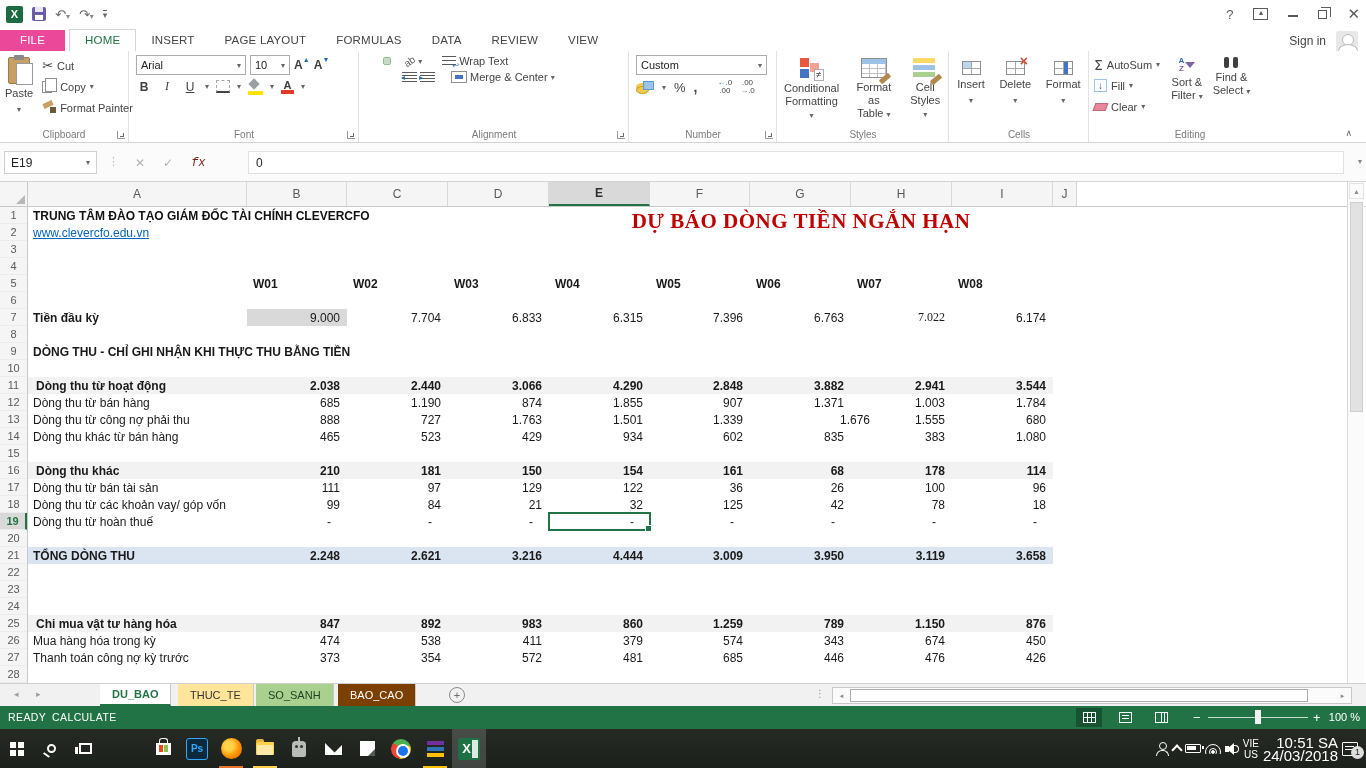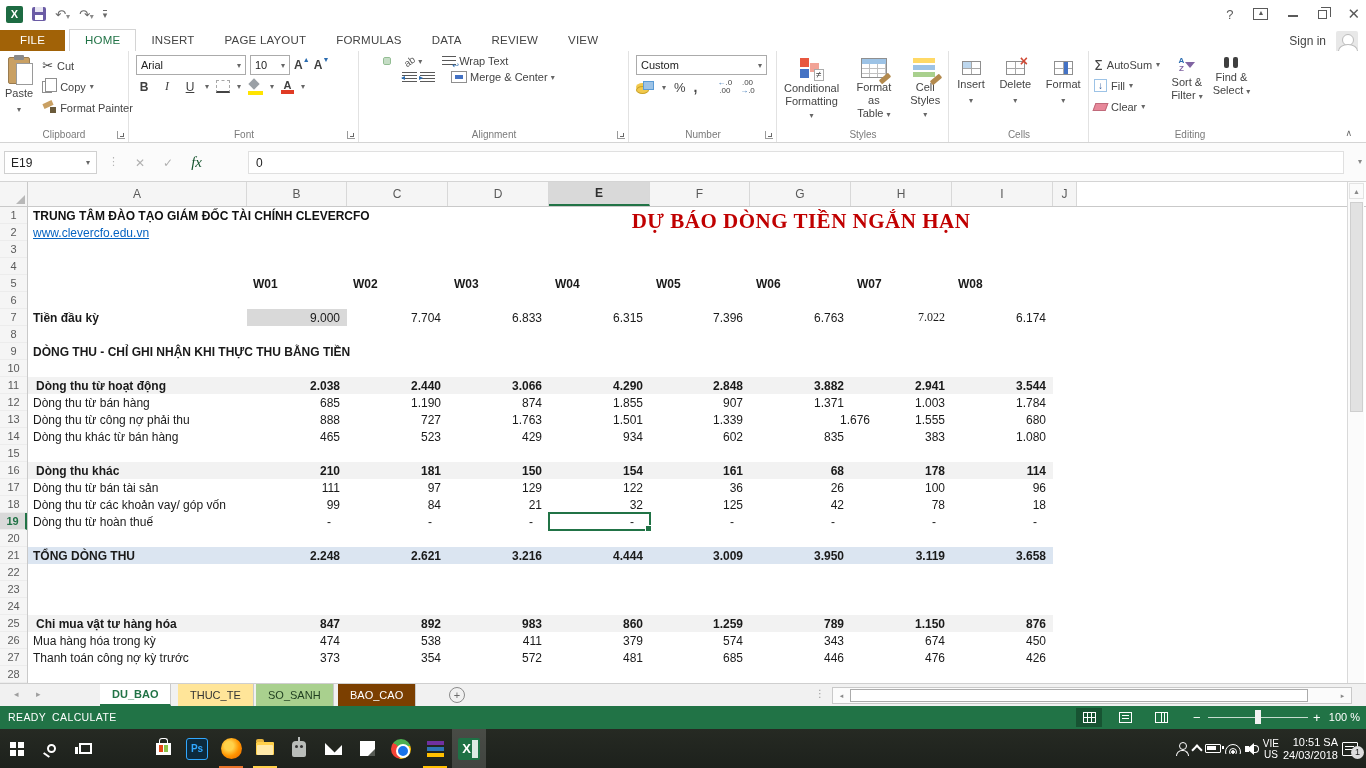--- a/index.html
+++ b/index.html
@@ -21,21 +21,21 @@
   .wc{color:#5a5a5a;font-size:13px;line-height:1}
   .wc-ribbon{width:15px;height:12px;border:1px solid #5a5a5a;display:flex;align-items:flex-start;justify-content:center;font-size:7px;color:#5a5a5a}
   .wc-min{width:10px;height:1px;border-bottom:2px solid #5a5a5a;margin-bottom:-4px}
   .wc-restore{width:9px;height:9px;border:1px solid #5a5a5a;position:relative;background:#fff}
   .wc-restore::before{content:"";position:absolute;left:2px;top:-4px;width:9px;height:9px;border:1px solid #5a5a5a;border-bottom:none;border-left:none}
   .wc-close{font-size:15px;color:#5a5a5a}
 
   
   #ribbontabs{position:absolute;left:0;top:28px;width:1366px;height:23px;background:#fff;display:flex;align-items:flex-end}
   .rtab{font-size:11.5px;color:#444;padding:4px 15px 5px;letter-spacing:.2px}
-  .rtab.file{background:#a16207;color:#fff;padding:4px 20px 5px;margin-right:4px}
+  .rtab.file{background:#ec4899;color:#fff;padding:4px 20px 5px;margin-right:4px}
   .rtab.active{background:#fff;color:#217346;border:1px solid #d4d4d4;border-bottom:none}
   #signin{position:absolute;right:40px;top:6px;font-size:12px;color:#444}
   #avatar{position:absolute;right:8px;top:3px;width:22px;height:22px;background:#e8e8e8;border-radius:2px;overflow:hidden}
   #avatar::before{content:"";position:absolute;left:6px;top:3px;width:10px;height:10px;border-radius:50%;background:#fff;border:1px solid #bbb}
   #avatar::after{content:"";position:absolute;left:2px;top:13px;width:18px;height:12px;border-radius:50% 50% 0 0;background:#fff;border:1px solid #bbb}
 
   
   #ribbon{position:absolute;left:0;top:51px;width:1366px;height:92px;background:#fff;border-bottom:1px solid #d4d4d4;font-size:11px;color:#444}
   .rgroup{position:absolute;top:0;height:91px;border-right:1px solid #e2e2e2}
   .rg-label{position:absolute;left:0;right:0;bottom:2px;text-align:center;font-size:10px;color:#7a7a7a}
@@ -112,21 +112,21 @@
   .ic-find::before{left:0}.ic-find::after{right:0}
   #ribbon-collapse{position:absolute;right:14px;bottom:4px;font-size:9px;color:#666}
   .twoline{line-height:13px}
 
   
   #formula{position:absolute;left:0;top:143px;width:1366px;height:39px;background:#fbfbfb;border-bottom:1px solid #d4d4d4}
   #namebox{position:absolute;left:4px;top:8px;width:93px;height:23px;background:#fff;border:1px solid #d0d0d0;font-size:12px;color:#222;display:flex;align-items:center;padding:0 6px;justify-content:space-between}
   #fx-dots{position:absolute;left:108px;top:12px;color:#b5b5b5;font-size:11px;letter-spacing:1px}
   #fbtns{position:absolute;left:125px;top:8px;height:23px;display:flex;align-items:center;gap:18px;padding:0 10px;background:#fbfbfb}
   .fb{color:#b0b0b0;font-size:12px}
-  .fb.fx{color:#14532d;font-family:Liberation Serif, serif;font-style:italic;font-size:15px}
+  .fb.fx{color:#7f1d1d;font-family:Liberation Mono, monospace;font-style:italic;font-size:12px}
   #finput{position:absolute;left:248px;top:8px;width:1096px;height:23px;background:#fff;border:1px solid #e0e0e0;font-size:12px;color:#222;display:flex;align-items:center;padding:0 7px}
   #fexpand{position:absolute;right:4px;top:14px;font-size:8px;color:#888}
 
   
   #colhdrs{position:absolute;left:0;top:182px;width:1366px;height:25px;border-bottom:1px solid #c9c9c9;background:#fff}
   .chcell{position:absolute;top:0;height:24px;background:#f5f5f5;border-right:1px solid #d8d8d8;display:flex;align-items:center;justify-content:center;font-size:12px;color:#5a5a5a}
   .chcell.sel{background:#d9d9d9;border-bottom:2px solid #217346;color:#2f2f2f;font-weight:bold}
   #corner{position:absolute;left:0;top:0;width:28px;height:24px;background:#f5f5f5;border-right:1px solid #c9c9c9}
   #corner::after{content:"";position:absolute;right:2px;bottom:2px;border-left:9px solid transparent;border-bottom:9px solid #b8b8b8}
   #rowhdrs{position:absolute;left:0;top:207px;width:28px;height:476px;background:#f5f5f5;border-right:1px solid #c9c9c9;z-index:5}
@@ -226,21 +226,21 @@
   .tr-batt::before{content:"";position:absolute;right:-4px;top:1px;width:2px;height:3px;background:#fff}
   .tr-batt::after{content:"";position:absolute;left:1px;top:1px;width:9px;height:4px;background:#fff}
   .tr-wifi{width:16px;height:10px;position:relative;overflow:hidden}
   .tr-wifi::before{content:"";position:absolute;left:0;top:0;width:16px;height:16px;border:1.5px solid #fff;border-radius:50%;box-sizing:border-box}
   .tr-wifi::after{content:"";position:absolute;left:4px;top:4px;width:8px;height:8px;border:1.5px solid #fff;border-radius:50%;box-sizing:border-box;background:radial-gradient(circle,#fff 0 1.5px,transparent 2px)}
   .tr-vol{position:relative;width:14px;height:12px}
   .tr-vol::before{content:"";position:absolute;left:0;top:3px;width:4px;height:6px;background:#fff}
   .tr-vol::after{content:"";position:absolute;left:2px;top:0;border-top:6px solid transparent;border-bottom:6px solid transparent;border-right:7px solid #fff}
   .tr-vol i{position:absolute;right:0;top:2px;width:6px;height:8px;border:1.5px solid #fff;border-left:none;border-radius:0 8px 8px 0}
   .tr-lang{display:flex;flex-direction:column;font-size:10px;line-height:11px;text-align:center}
-  .tr-clock{display:flex;flex-direction:column;font-size:11px;line-height:13px;text-align:right}
+  .tr-clock{display:flex;flex-direction:column;font-size:15px;line-height:13px;text-align:right}
   .tr-notif{position:relative;width:16px;height:14px;border:1.5px solid #fff;border-radius:1px}
   .tr-notif::before{content:"";position:absolute;left:2px;top:3px;width:9px;height:1px;background:#fff;box-shadow:0 3px 0 #fff}
   .tr-badge{position:absolute;right:-7px;bottom:-4px;width:13px;height:13px;border-radius:50%;background:#ddd;color:#222;font-size:9px;display:flex;align-items:center;justify-content:center}
 </style>
 </head>
 <body>
 
 <div id="screen">
 
   <div id="titlebar">

